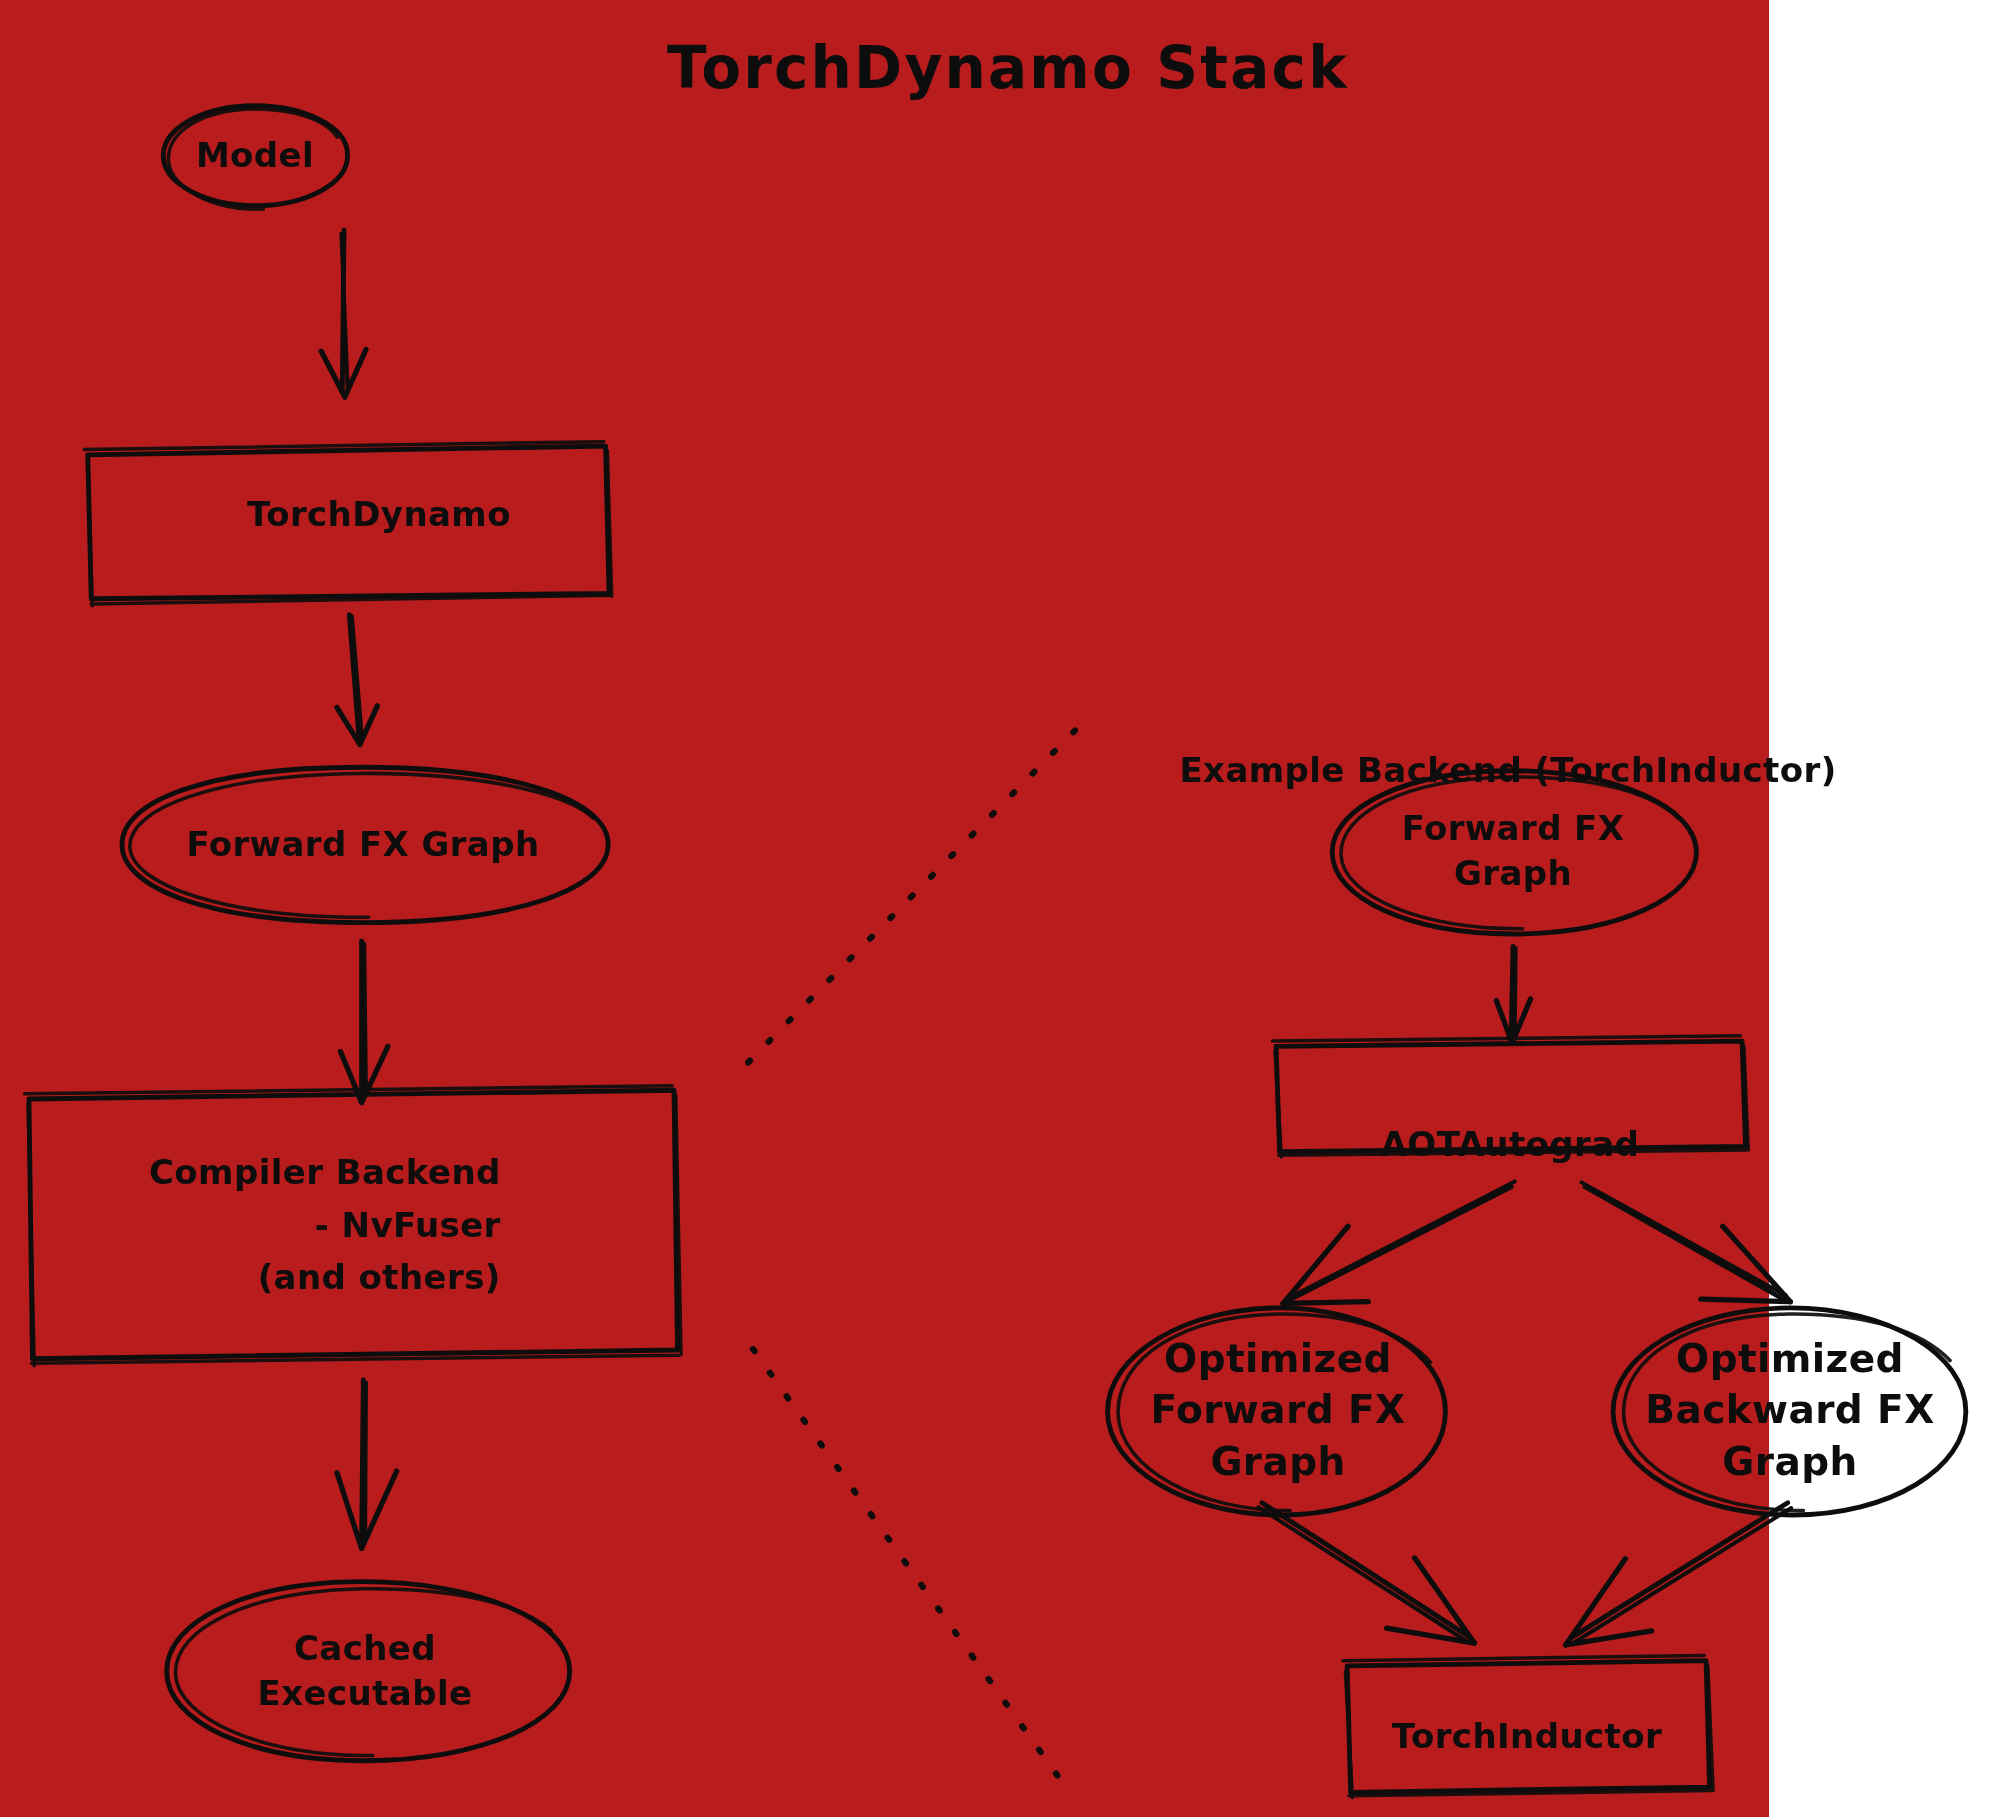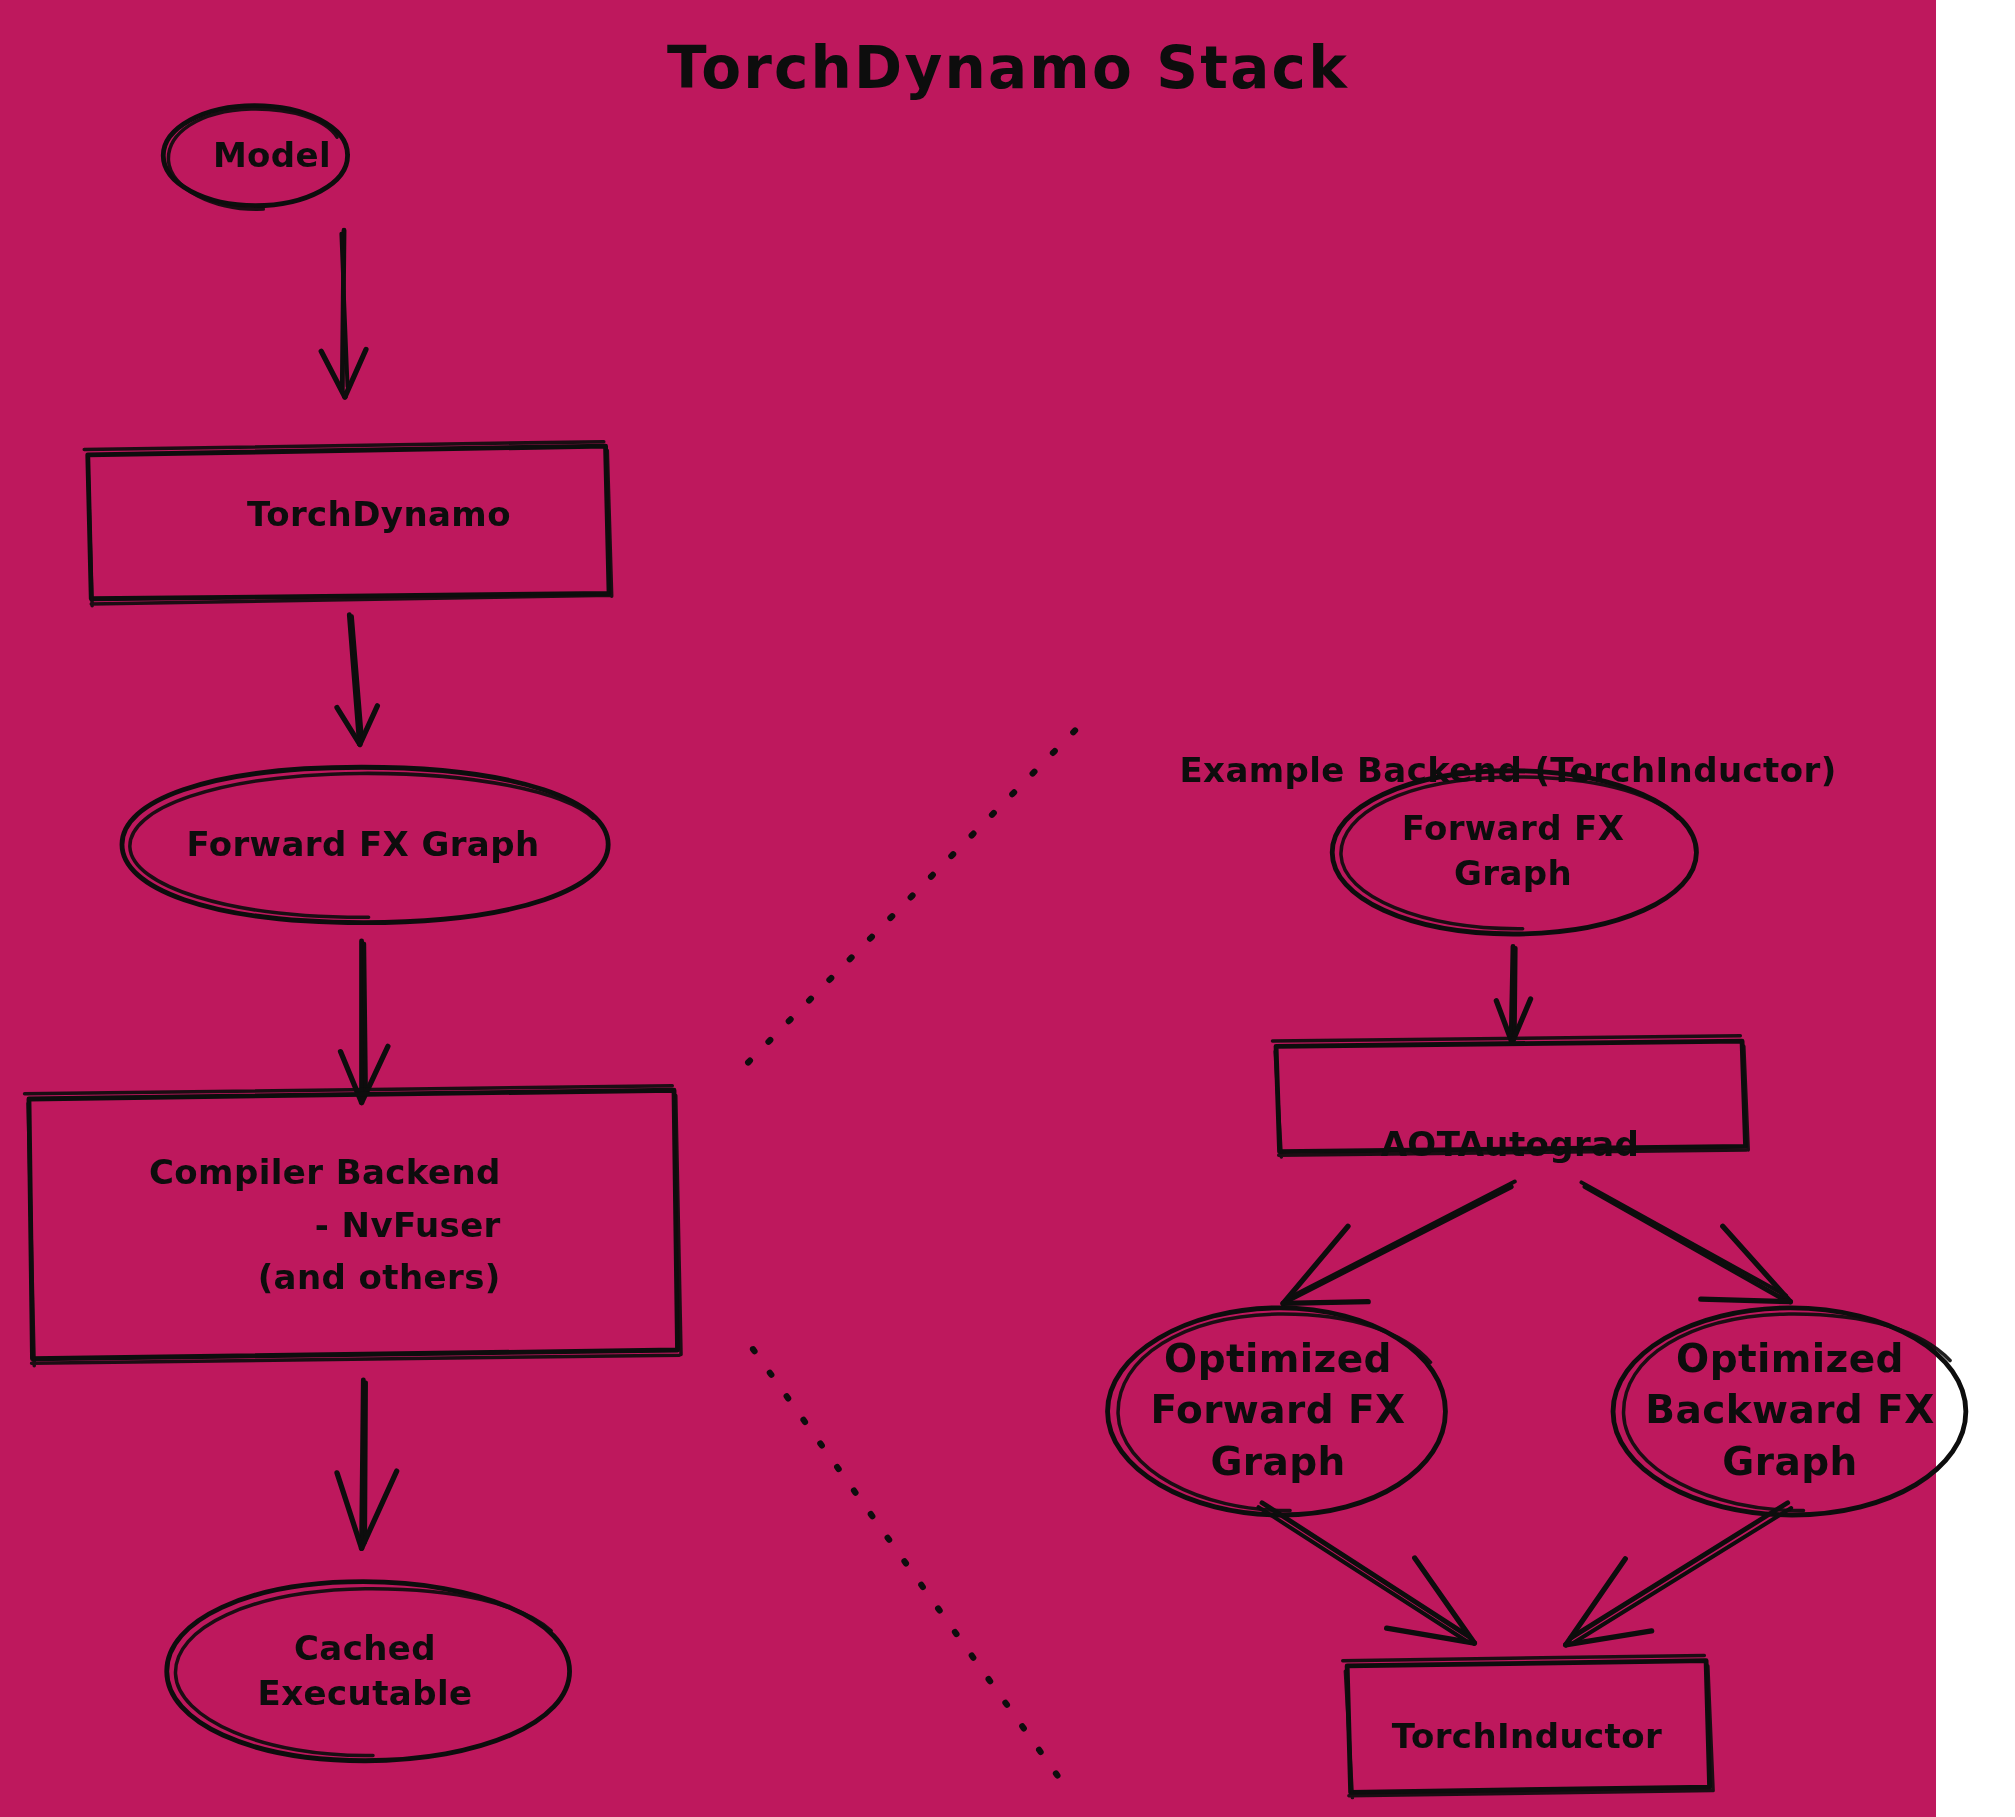--- a/index.html
+++ b/index.html
@@ -8,23 +8,23 @@
     background: #ffffff;
   }
   body {
     width: 2015px;
     height: 1818px;
     overflow: hidden;
     font-family: "DejaVu Sans", sans-serif;
   }
   #diagram-root {
     position: relative;
-    width: 1936px;
+    width: 1769px;
     height: 1818px;
-    background: #be185d;
+    background: #b91c1c;
     text-decoration: underline;
   }
   svg#sketch {
     position: absolute;
     top: 0;
     left: 0;
     width: 2015px;
     height: 1818px;
   }
   .stroke {
@@ -237,21 +237,21 @@
 
     <g>
       <path class="stroke node-shape" d="M 1535 1898 L 1944 1892 L 1948 2036 L 1539 2042 Z"></path>
       <path class="stroke node-shape-2" d="M 1530 1892 L 1942 1886 M 1946 1898 L 1952 2040 M 1533 1904 L 1541 2048 M 1537 2046 L 1950 2040"></path>
     </g>
 
   </svg>
 
   <div class="lbl title-lbl" style="left:1008px; top:68px;">TorchDynamo Stack</div>
 
-  <div class="lbl node-lbl" style="left:272px; top:155px;">Model</div>
+  <div class="lbl node-lbl" style="left:255px; top:155px;">Model</div>
 
   <div class="lbl node-lbl" style="left:336px; top:514px;margin-left:43px;">TorchDynamo</div>
 
   <div class="lbl node-lbl" style="left:363px; top:844px;">Forward FX Graph</div>
 
   <div style="position:absolute; left:149px; top:1225px; transform:translate(0,-50%);">
     <div class="lbl backend-lbl" style="position:static; transform:none;">Compiler Backend</div>
     <div class="lbl backend-lbl" style="position:static; transform:none;">   - NvFuser</div>
     <div class="lbl backend-lbl" style="position:static; transform:none;">(and others)</div>
   </div>

